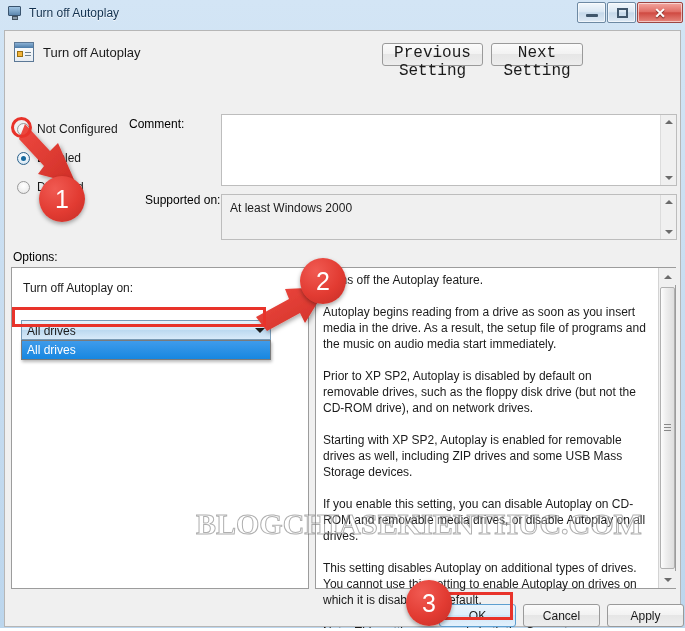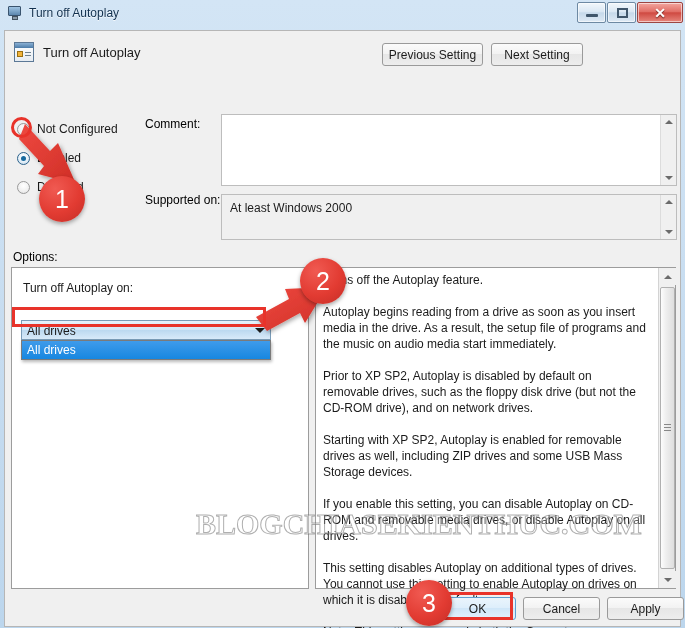--- a/index.html
+++ b/index.html
@@ -158,22 +158,22 @@
     color: #1b1b1b;
   }
   .nav-btn {
     position: absolute;
     top: 12px;
     height: 23px;
     border: 1px solid #9a9a9a;
     border-radius: 3px;
     box-sizing: border-box;
     background: linear-gradient(180deg,#fbfbfb 0%, #f2f2f2 48%, #e6e6e6 50%, #ededed 100%);
-    font-family: Liberation Sans, sans-serif;
-    font-size: 12px;
+    font-family: Liberation Mono, monospace;
+    font-size: 16px;
     color: #1b1b1b;
     cursor: default;
     padding: 0;
   }
   #btn-prev-setting { left: 377px; width: 101px; }
   #btn-next-setting { left: 486px; width: 92px; }
 
   
   #form-region {
     position: absolute;
@@ -211,21 +211,21 @@
     width: 5px; height: 5px;
     border-radius: 50%;
     background: #17699e;
   }
   .radio-label {
     font-size: 12px;
     color: #1b1b1b;
     white-space: nowrap;
   }
   #label-comment {
-    position: absolute; left: 140px; top: 42px;
+    position: absolute; left: 124px; top: 42px;
     font-size: 12px;
     text-align: right;
   }
   #label-supported {
     position: absolute; left: 140px; top: 118px;
     font-size: 12px;
   }
   #comment-box {
     position: absolute;
     left: 216px; top: 39px;
@@ -409,21 +409,21 @@
   }
 
   
   #bottom-bar {
     position: absolute;
     left: 0; bottom: 0;
     width: 100%; height: 38px;
   }
   .dlg-btn {
     position: absolute;
-    top: 9px;
+    top: 16px;
     height: 23px;
     width: 77px;
     border: 1px solid #9a9a9a;
     border-radius: 3px;
     box-sizing: border-box;
     background: linear-gradient(180deg,#fbfbfb 0%, #f2f2f2 48%, #e6e6e6 50%, #ededed 100%);
     font-family: "Liberation Sans", sans-serif;
     font-size: 12px;
     color: #1b1b1b;
     padding: 0;

